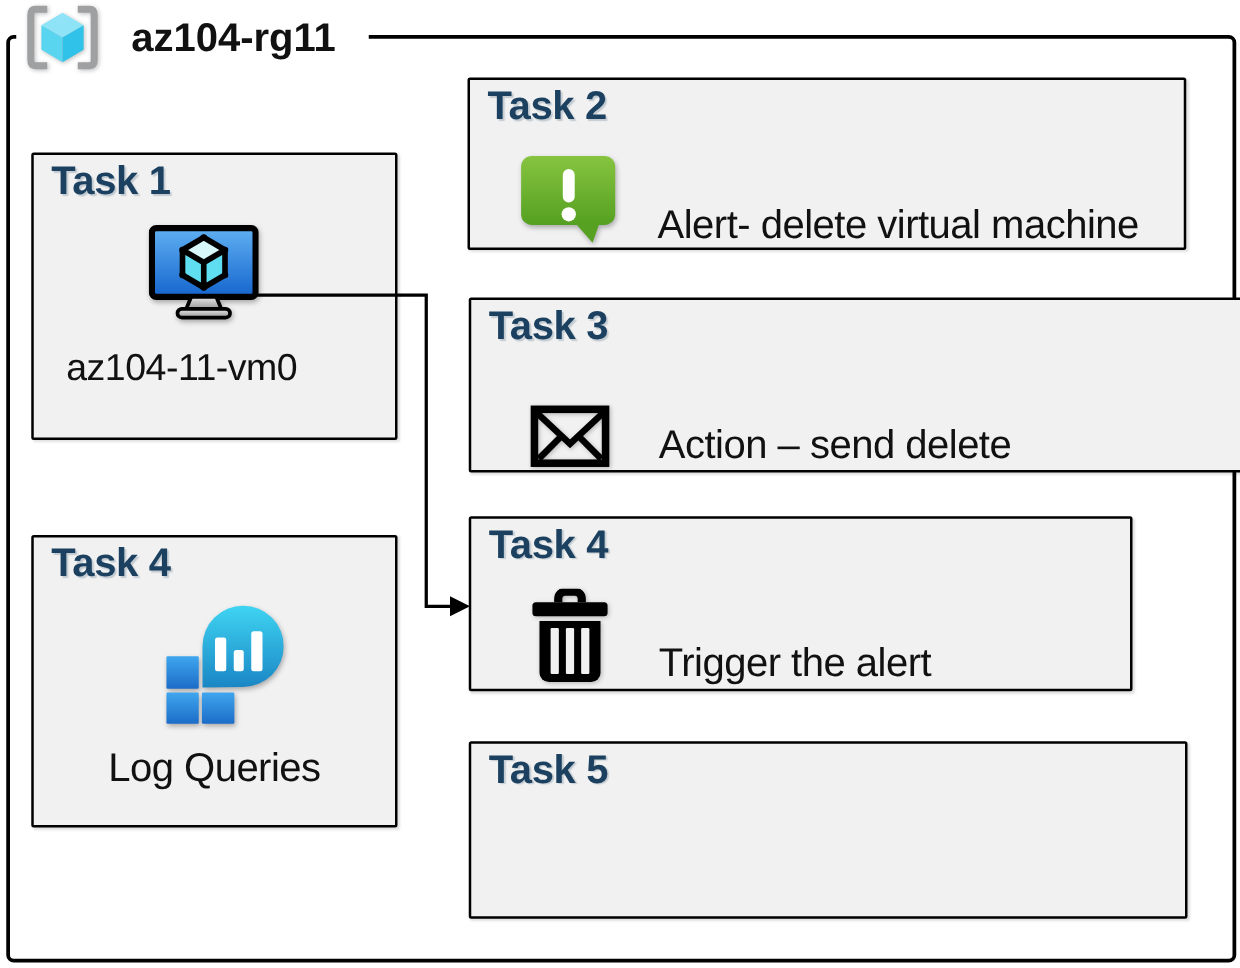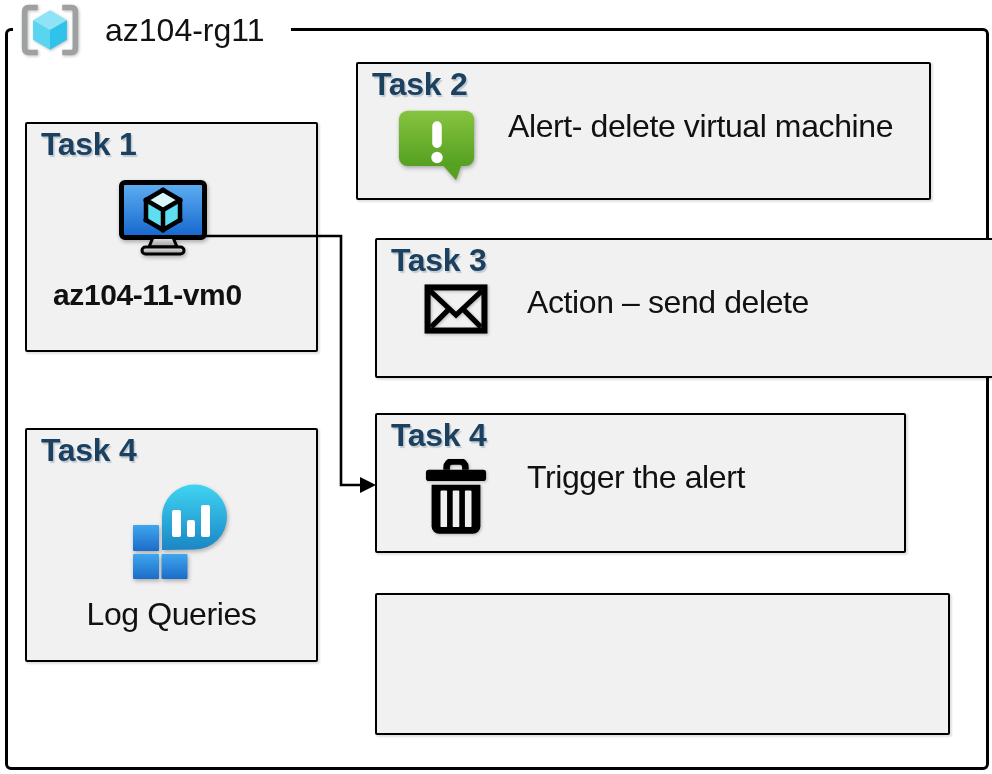--- a/index.html
+++ b/index.html
@@ -9,50 +9,50 @@
   }
   
   .rg-frame{
     position:absolute;left:5px;top:28px;width:984px;height:742px;
     border:3px solid #000;border-radius:6px;box-sizing:border-box;background:#fff;
   }
   .rg-header{
     position:absolute;left:13px;top:2px;height:56px;z-index:6;background:#fff;
     display:flex;align-items:center;padding:0 26px 0 6px;
   }
-  .rg-title{font-size:32px;margin-left:24px;white-space:nowrap;color:#111;}
+  .rg-title{font-size:32px;margin-left:24px;white-space:nowrap;color:#111;font-weight:bold;}
   .rg-icon{filter:drop-shadow(1px 1.5px 1.5px rgba(0,0,0,0.25));}
 
   
   .task-box{
     position:absolute;background:#F1F1F1;border:2.5px solid #000;border-radius:2px;
     box-sizing:border-box;box-shadow:1.5px 1.5px 2px rgba(0,0,0,0.12);
   }
   .t1{left:25px;top:122px;width:293px;height:230px;}
-  .t2{left:356px;top:62px;width:575px;height:138px;}
+  .t2{left:374px;top:62px;width:575px;height:138px;}
   .t3{left:375px;top:238px;width:665px;height:140px;}
   .t4{left:375px;top:413px;width:531px;height:140px;}
   .t5{left:375px;top:593px;width:575px;height:142px;}
   .t6{left:25px;top:428px;width:293px;height:234px;}
   .task-title{
     position:absolute;left:14px;top:2px;font-size:32px;font-weight:bold;color:#1C4160;
     letter-spacing:-0.3px;text-shadow:1.5px 1.5px 1px rgba(28,65,96,0.22);white-space:nowrap;
   }
   .task-row{
     position:absolute;left:34px;top:44px;height:90px;right:14px;
-    display:flex;align-items:flex-start;gap:26px;
+    display:flex;align-items:flex-end;gap:26px;
   }
   .icon-cell{width:90px;display:flex;justify-content:center;align-items:center;flex:0 0 auto;}
   .task-label{font-size:32px;letter-spacing:-0.4px;color:#111;white-space:nowrap;}
   .icon-shadow{filter:drop-shadow(1.5px 2px 2px rgba(0,0,0,0.3));}
   .icon-shadow-soft{filter:drop-shadow(1px 1.5px 1.5px rgba(0,0,0,0.25));}
 
   
   .t1 .vm-icon{position:absolute;left:92px;top:56px;}
-  .t1 .task-label{position:absolute;left:26px;top:154px;font-size:30px;font-weight:bold;}
+  .t1 .task-label{position:absolute;left:26px;top:154px;font-size:30px;}
   .t6 .log-icon{position:absolute;left:106px;top:54px;}
   .t6 .task-label{position:absolute;left:0;top:166px;width:100%;text-align:center;}
 
   
   .connector{position:absolute;left:0;top:0;width:992px;height:774px;z-index:5;pointer-events:none;}
 </style>
 </head>
 <body>
 
 <div class="canvas">
@@ -149,20 +149,21 @@
           <rect x="16.5" y="33" width="7" height="39" rx="1" fill="#F1F1F1"></rect>
           <rect x="29.5" y="33" width="7" height="39" rx="1" fill="#F1F1F1"></rect>
           <rect x="42.5" y="33" width="7" height="39" rx="1" fill="#F1F1F1"></rect>
         </svg>
       </div>
       <span class="task-label">Trigger the alert</span>
     </div>
   </div>
 
   <div class="task-box t5">
+    <div class="task-title">Task 5</div>
   </div>
 
   <div class="task-box t6">
     <div class="task-title">Task 4</div>
     <svg class="log-icon icon-shadow" width="94" height="98" viewBox="0 0 94 98">
       <defs>
         <linearGradient id="logBubble" x1="0" y1="0" x2="0" y2="1">
           <stop offset="0" stop-color="#3FD4F2"></stop>
             <stop offset="1" stop-color="#1A86C5"></stop>
         </linearGradient>

